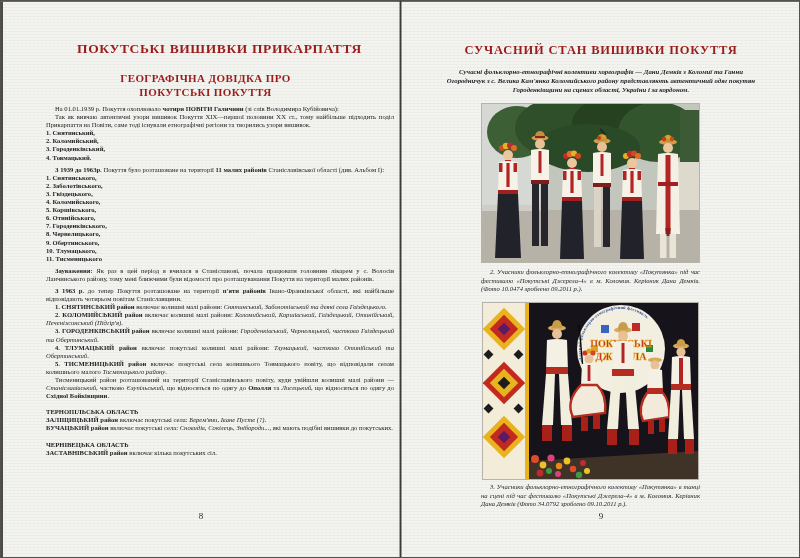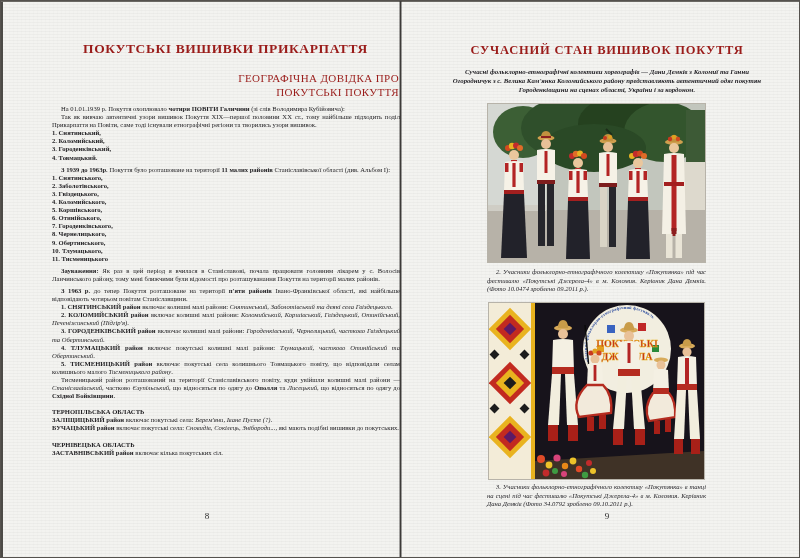--- a/index.html
+++ b/index.html
@@ -9,29 +9,29 @@
       repeating-linear-gradient(0deg, rgba(0,0,0,0.028) 0 1px, rgba(0,0,0,0) 1px 3px),
       repeating-linear-gradient(90deg, rgba(0,0,0,0.012) 0 1px, rgba(0,0,0,0) 1px 4px),
       #f3f3f0;
     border:1px solid #55524e; box-sizing:border-box;
     font-family:"Liberation Serif","DejaVu Serif",serif; color:#1e1d20;
   }
   .edge-left{position:absolute;left:0;top:0;width:2px;height:100%;background:#4c4a46;}
   .edge-top{position:absolute;left:0;top:0;width:100%;height:1px;background:#6b6964;}
   .spine{position:absolute;left:398px;top:0;width:3px;height:100%;
     background:linear-gradient(90deg,rgba(0,0,0,0.08),#3c3a38 45%,#3c3a38 60%,rgba(0,0,0,0.08));}
-  .page{position:absolute;top:0;width:400px;height:558px;margin-left:6px;}
+  .page{position:absolute;top:0;width:400px;height:558px;}
   .page-left{left:0;}
   .page-right{left:400px;}
 
   
   .lp-title{position:absolute;left:45px;width:347px;top:40px;text-align:center;
     font-size:13.5px;font-weight:bold;letter-spacing:.6px;color:#9a1c1a;}
-  .lp-subtitle{position:absolute;left:45px;width:347px;top:70px;text-align:right;
-    font-size:11px;font-weight:normal;letter-spacing:.4px;color:#9a1c1a;line-height:1.3;}
+  .lp-subtitle{position:absolute;left:31px;width:347px;top:70px;text-align:center;
+    font-size:11px;font-weight:bold;letter-spacing:.4px;color:#9a1c1a;line-height:1.3;}
   .lp-body{position:absolute;left:45px;top:104px;width:348px;
     font-size:6.6px;line-height:8.1px;text-align:justify;}
   .p{text-indent:9px;}
   .gap{height:4px;}
   .li-b{font-weight:bold;}
   .obl{font-weight:bold;}
   .pagenum{position:absolute;left:0;width:100%;top:510px;text-align:center;font-size:9px;color:#2a2a2a;}
 
   
   .rp-title{position:absolute;left:20px;width:360px;top:42px;text-align:center;
@@ -111,21 +111,21 @@
       <div class="obl">ЧЕРНІВЕЦЬКА ОБЛАСТЬ</div>
       <div><b>ЗАСТАВНІВСЬКИЙ район</b><span> включає кілька покутських сіл.</span></div>
     </div>
 
     <div class="pagenum">8</div>
   </div>
 
   <div class="spine"></div>
 
   <div class="page page-right">
-    <div class="rp-title">СУЧАСНИЙ СТАН ВИШИВОК ПОКУТТЯ</div>
+    <div class="rp-title">СУЧАСНИЙ СТАН ВИШИВКИ ПОКУТТЯ</div>
     <div class="rp-intro">Сучасні фольклорно-етнографічні колективи хореографів — Дани Демків з Коломиї та Ганни Огородничук з с. Велика Кам'янка Коломийського району представляють автентичний одяг покутян Городенківщини на сценах області, України і за кордоном.</div>
 
     <div class="photo photo-top">
       <svg viewBox="0 0 217 158" width="217" height="158">
         <rect width="217" height="158" fill="#c2c6bd"></rect>
         <rect x="0" y="0" width="58" height="108" fill="#d5d8d3"></rect>
         <g>
           <ellipse cx="35" cy="28" rx="30" ry="26" fill="#3c5f35"></ellipse>
           <ellipse cx="78" cy="24" rx="45" ry="30" fill="#2f4f2b"></ellipse>
           <ellipse cx="132" cy="20" rx="42" ry="28" fill="#25411f"></ellipse>

